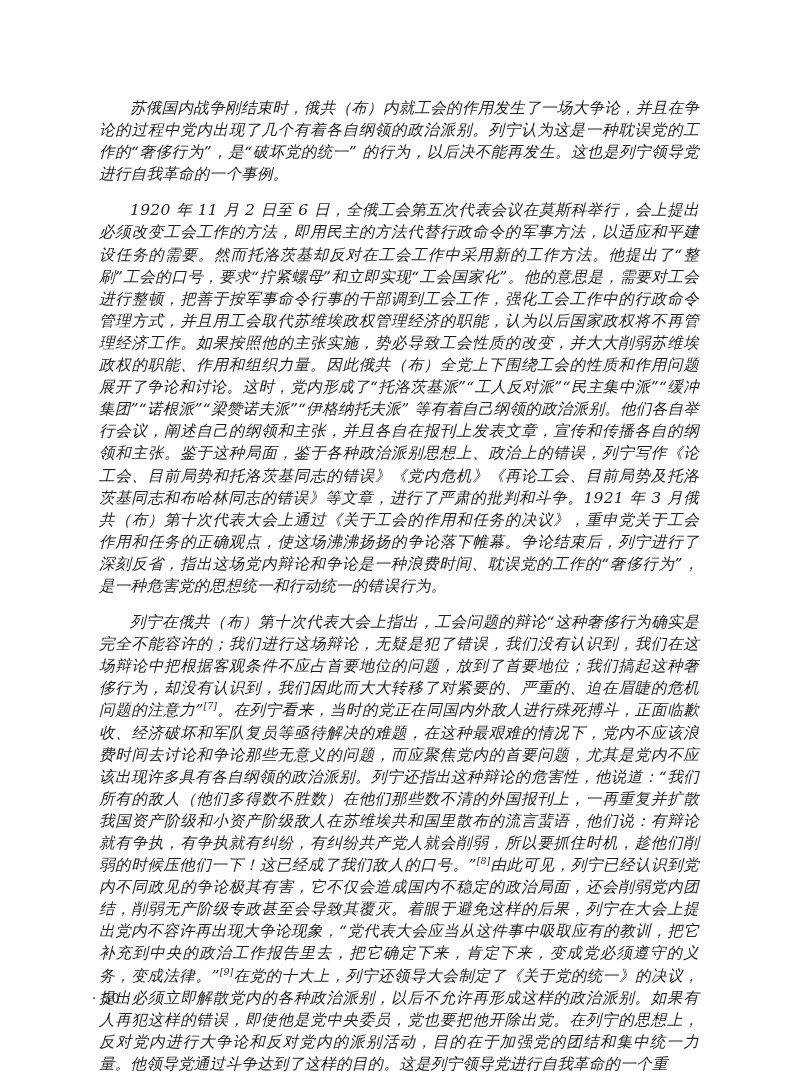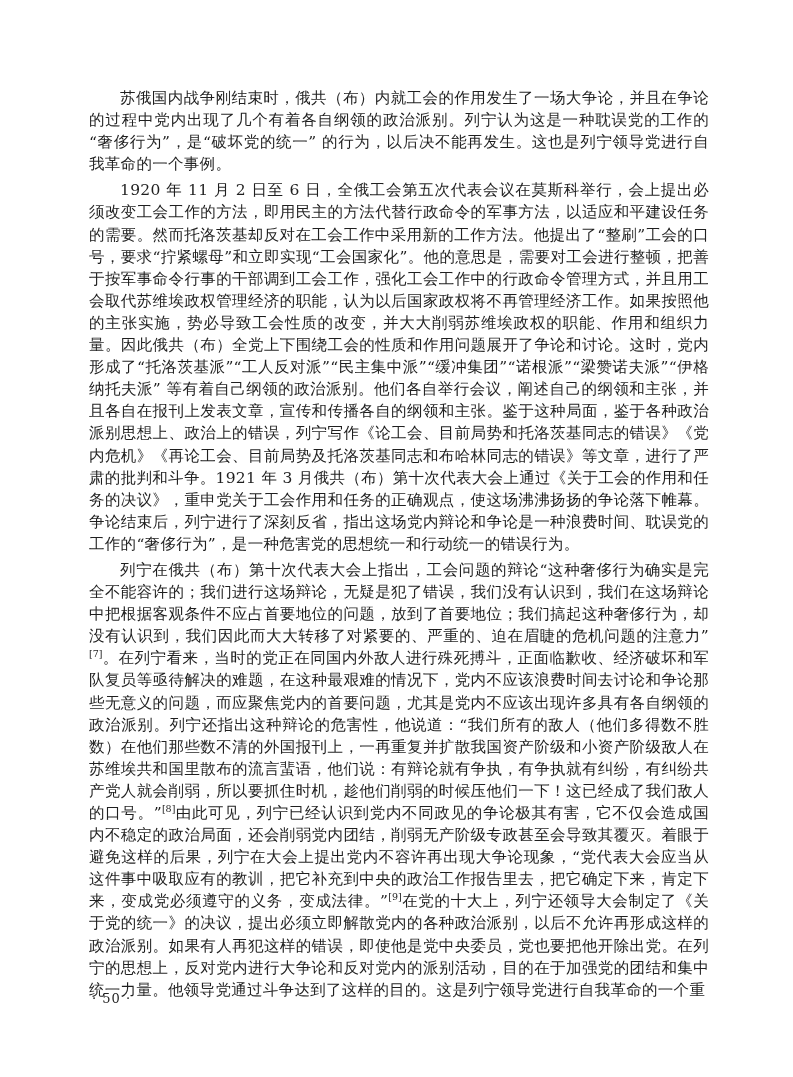--- a/index.html
+++ b/index.html
@@ -20,23 +20,24 @@
     position: absolute;
     left: 85px;
     top: 83px;
     width: 628px;
     text-align: justify;
     font-size: 15.5px;
     line-height: 22.1px;
     letter-spacing: 0.3px;
   }
   p.para {
-    margin: 4px;
+    margin: 14px;
     padding: 0;
     text-indent: 2em;
+    font-style: italic;
   }
   .sup {
     font-size: 9.5px;
     vertical-align: super;
     line-height: 0;
     letter-spacing: 0;
   }
   .page-number {
     position: absolute;
     left: 92px;

